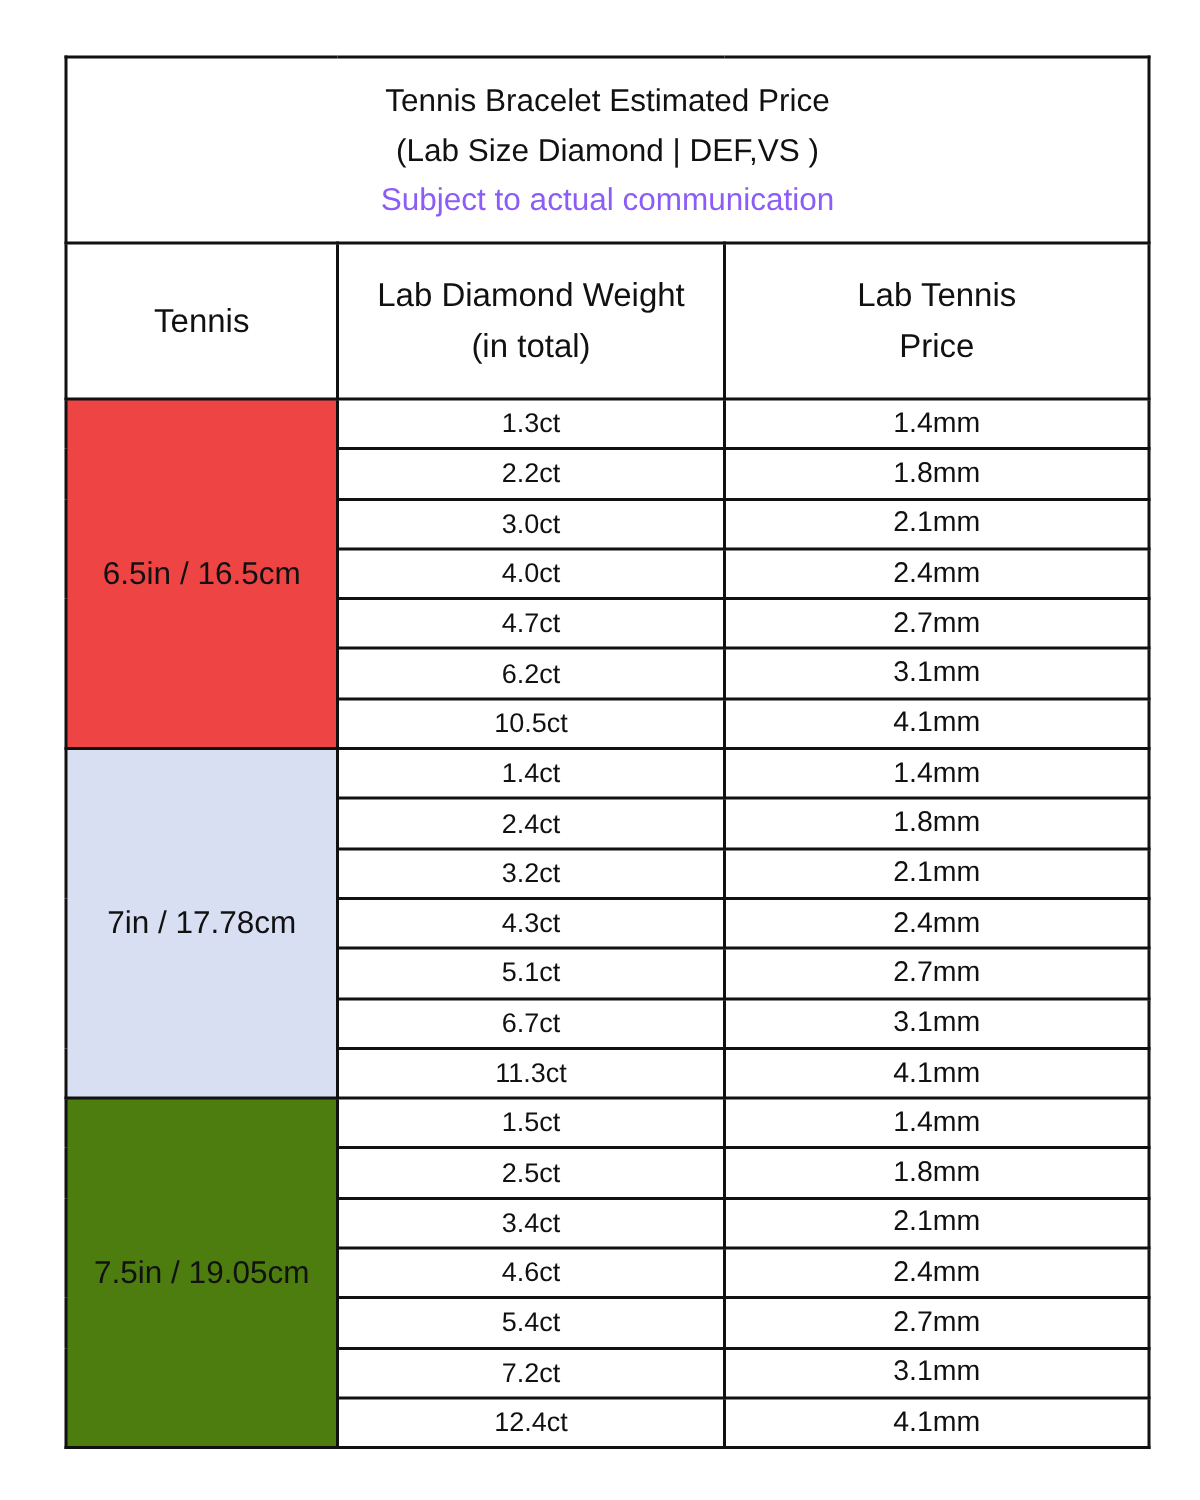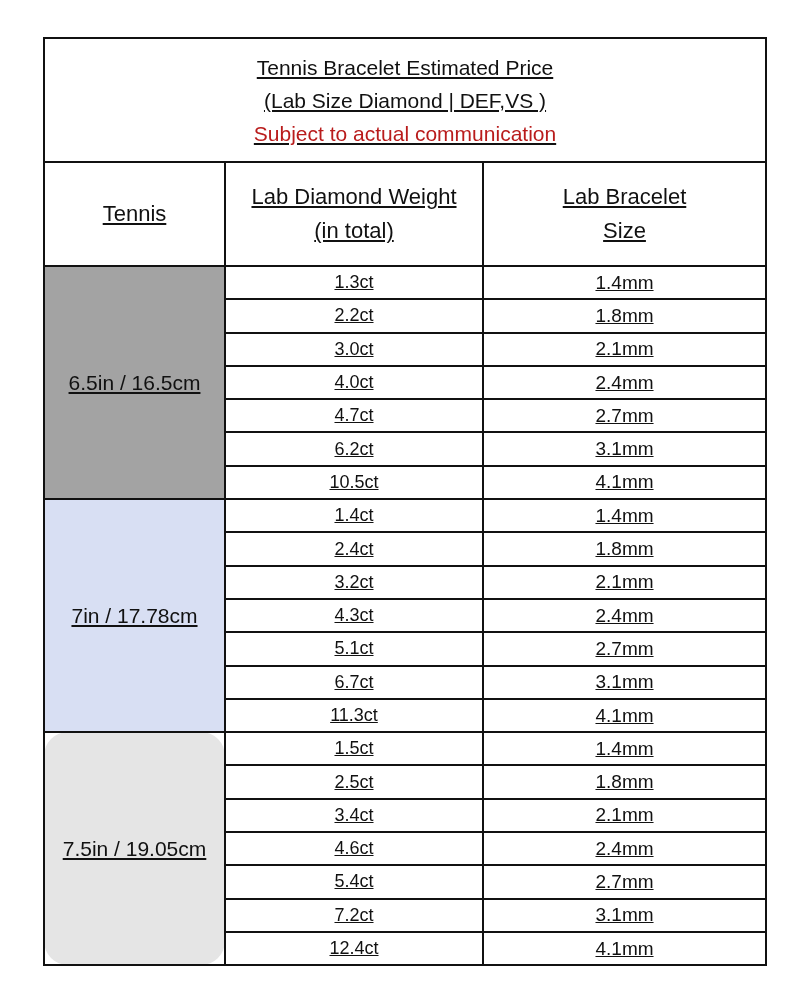--- a/index.html
+++ b/index.html
@@ -1,29 +1,29 @@
 <!DOCTYPE html>
 <html><head>
 <meta charset="utf-8">
 <style>
   html, body { margin: 0; padding: 0; background: #ffffff; }
   body { width: 800px; height: 1000px; position: relative; font-family: "Liberation Sans", "DejaVu Sans", sans-serif; color: #111; }
-  .wrap { position: absolute; left: 43px; top: 37px; width: 722px; text-decoration: underline; }
+  .wrap { position: absolute; left: 43px; top: 37px; width: 722px; }
   table { border-collapse: collapse; width: 722px; table-layout: fixed; }
   td, th { border: 2px solid #111; text-align: center; vertical-align: middle; padding: 0; font-weight: normal; }
   .title-cell { height: 122px; font-size: 21px; line-height: 33px; }
-  .title-cell .sub { color: #b91c1c; }
+  .title-cell .sub { color: #8b5cf6; }
   .head th { height: 102px; font-size: 22px; line-height: 34px; }
   .row td { height: 31.3px; margin-left: 28px; }
   .w { font-size: 18px; }
   .s { font-size: 19px; }
   .len { font-size: 21px; }
-  .g0 { background: #a3a3a3; }
+  .g0 { background: #ef4444; }
   .g1 { background: #d8dff3; text-align: center; }
-  .g2 { background: #e5e5e5; border-radius: 24px; }
+  .g2 { background: #4d7c0f; }
 </style>
 </head>
 <body>
 
 <div class="wrap">
   <table>
     <colgroup>
       <col style="width:181px">
       <col style="width:258px">
       <col style="width:283px">
@@ -36,22 +36,22 @@
           <div class="sub">Subject to actual communication</div>
         </td>
       </tr>
       <tr class="head">
         <th><span>Tennis</span></th>
         <th>
           <div>Lab Diamond Weight</div>
           <div>(in total)</div>
         </th>
         <th>
-          <div>Lab Bracelet</div>
-          <div>Size</div>
+          <div>Lab Tennis</div>
+          <div>Price</div>
         </th>
       </tr>
 
       <tr class="row">
         <td rowspan="7" class="len g0">6.5in / 16.5cm</td>
         <td class="w">1.3ct</td>
         <td class="s">1.4mm</td>
       </tr>
       <tr class="row">
         <td class="w">2.2ct</td>

